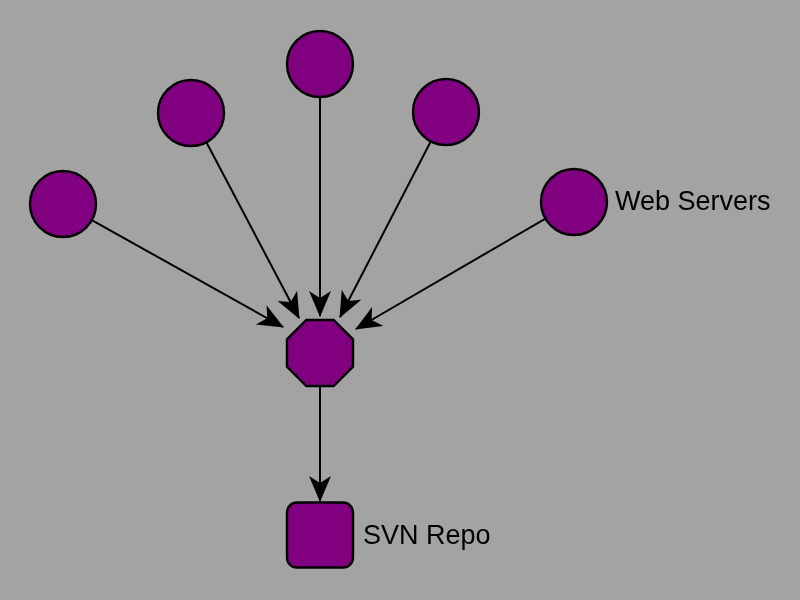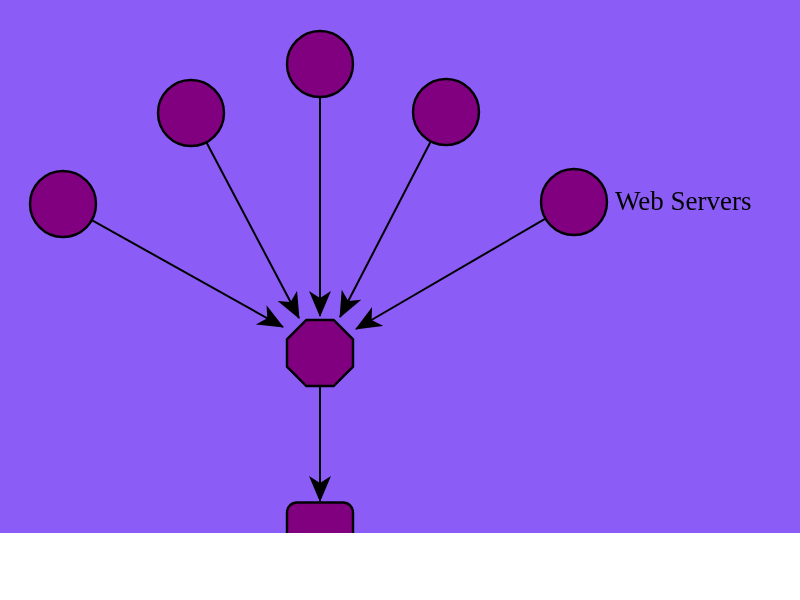--- a/index.html
+++ b/index.html
@@ -3,24 +3,24 @@
 <meta charset="utf-8">
 <style>
   html, body {
     margin: 0;
     padding: 0;
     background: #ffffff;
   }
   #stage {
     position: relative;
     width: 800px;
-    height: 533px;
-    background: #8b5cf6;
+    height: 600px;
+    background: #a3a3a3;
     overflow: hidden;
-    font-family: Liberation Serif, serif;
+    font-family: Liberation Sans, sans-serif;
   }
   #diagram-svg {
     position: absolute;
     left: 0;
     top: 0;
     width: 800px;
     height: 600px;
   }
   .node-label {
     position: absolute;
@@ -57,13 +57,14 @@
         <line x1="91.80385467443276" y1="220.10397329525102" x2="283" y2="327" stroke="#000000" stroke-width="2" marker-end="url(#arrowhead)"></line>
         <line x1="206.3813706591975" y1="142.196120232736" x2="299" y2="318" stroke="#000000" stroke-width="2" marker-end="url(#arrowhead)"></line>
         <line x1="320" y1="97" x2="320" y2="316" stroke="#000000" stroke-width="2" marker-end="url(#arrowhead)"></line>
         <line x1="430.8429338149231" y1="141.31319403717714" x2="340" y2="317" stroke="#000000" stroke-width="2" marker-end="url(#arrowhead)"></line>
         <line x1="545.4858128988515" y1="218.61147597177003" x2="356" y2="329" stroke="#000000" stroke-width="2" marker-end="url(#arrowhead)"></line>
         <line x1="320" y1="386" x2="320" y2="501" stroke="#000000" stroke-width="2" marker-end="url(#arrowhead)"></line>
       </g>
   </svg>
 
   <div class="node-label label-web-servers">Web Servers</div>
+  <div class="node-label label-svn-repo">SVN Repo</div>
 </div>
 
 </body></html>

